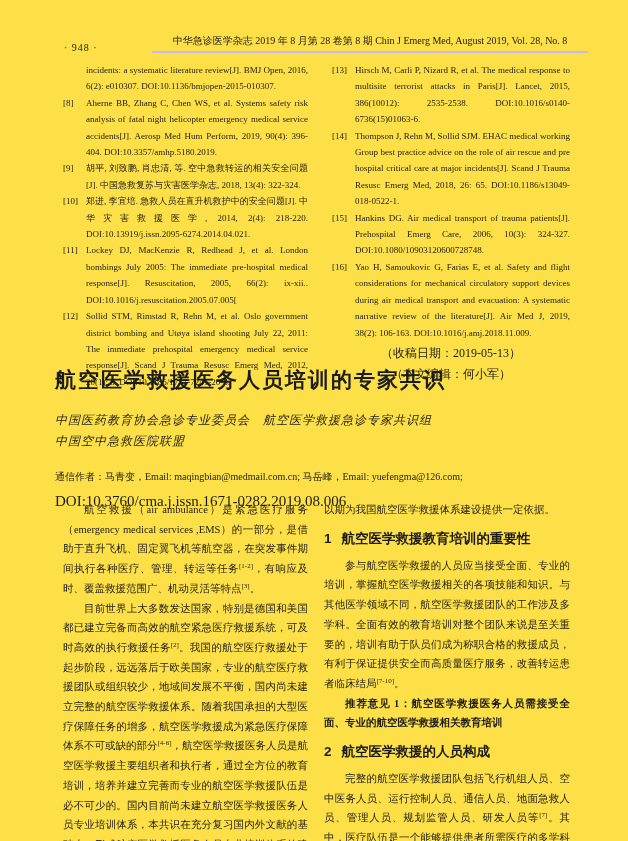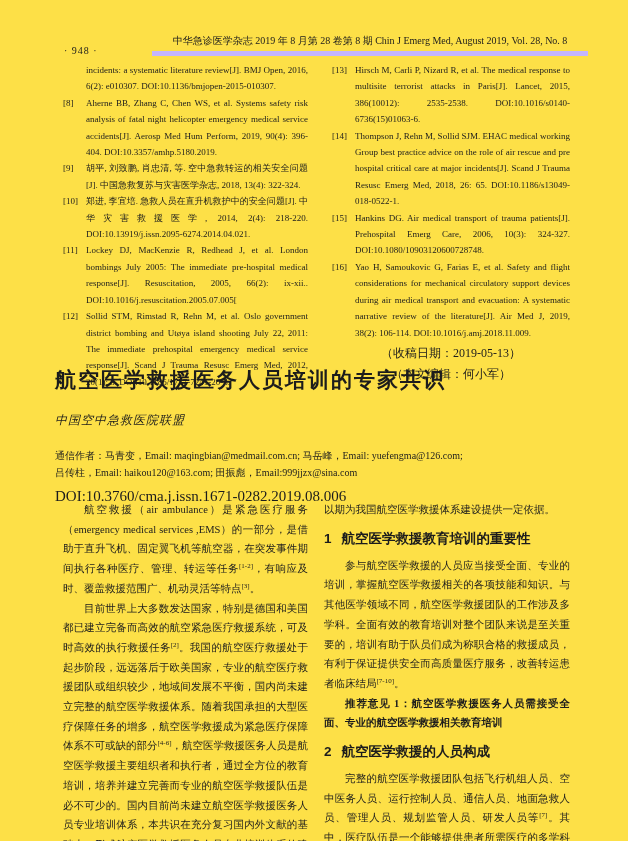--- a/index.html
+++ b/index.html
@@ -14,21 +14,21 @@
   }
   
   .header{
     position:absolute;top:34px;left:64px;right:40px;
     display:flex;align-items:flex-end;
     font-size:10px;
   }
   .pageno{width:88px;letter-spacing:1px;}
   .jline{
     flex:1;text-align:center;
-    border-bottom:5px solid #c4b5fd;
+    border-bottom:2px solid #c4b5fd;
     padding-bottom:3px;
     white-space:nowrap;
     font-size:10px;
   }
   
   .refs{
     position:absolute;top:62px;left:63px;right:58px;
     display:flex;gap:24px;
   }
   .refcol{width:245px;}
@@ -119,35 +119,35 @@
       <div class="ref">
         <span class="ref-num">[14]</span>
         <span class="ref-text">Thompson J, Rehn M, Sollid SJM. EHAC medical working Group best practice advice on the role of air rescue and pre hospital critical care at major incidents[J]. Scand J Trauma Resusc Emerg Med, 2018, 26: 65. DOI:10.1186/s13049-018-0522-1.</span>
       </div>
       <div class="ref">
         <span class="ref-num">[15]</span>
         <span class="ref-text">Hankins DG. Air medical transport of trauma patients[J]. Prehospital Emerg Care, 2006, 10(3): 324-327. DOI:10.1080/10903120600728748.</span>
       </div>
       <div class="ref">
         <span class="ref-num">[16]</span>
-        <span class="ref-text">Yao H, Samoukovic G, Farias E, et al. Safety and flight considerations for mechanical circulatory support devices during air medical transport and evacuation: A systematic narrative review of the literature[J]. Air Med J, 2019, 38(2): 106-114. DOI:10.1016/j.amj.2018.11.009.</span>
+        <span class="ref-text">Yao H, Samoukovic G, Farias E, et al. Safety and flight considerations for mechanical circulatory support devices during air medical transport and evacuation: A systematic narrative review of the literature[J]. Air Med J, 2019, 38(2): 106-163. DOI:10.1016/j.amj.2018.11.009.</span>
       </div>
       <div class="ref-dateline">（收稿日期：2019-05-13）</div>
       <div class="ref-dateline">（本文编辑：何小军）</div>
     </div>
   </div>
 
   <div class="article-head">
     <h1 class="title">航空医学救援医务人员培训的专家共识</h1>
     <div class="authors">
+      <div>中国医药教育协会急诊专业委员会　航空医学救援急诊专家共识组</div>
       <div>中国空中急救医院联盟</div>
     </div>
     <div class="corr">
       <div>通信作者：马青变，Email: maqingbian@medmail.com.cn; 马岳峰，Email: yuefengma@126.com;</div>
-      <div>吕传柱，Email: haikou120@163.com; 田振彪，Email:999jjzx@sina.com</div>
     </div>
     <div class="doi">DOI:10.3760/cma.j.issn.1671-0282.2019.08.006</div>
   </div>
 
   <div class="bodycols">
     <div class="bcol">
       <p><span>航空救援（air ambulance）是紧急医疗服务（emergency medical services ,EMS）的一部分，是借助于直升飞机、固定翼飞机等航空器，在突发事件期间执行各种医疗、管理、转运等任务</span><sup>[1-2]</sup><span>，有响应及时、覆盖救援范围广、机动灵活等特点</span><sup>[3]</sup><span>。</span></p>
       <p><span>目前世界上大多数发达国家，特别是德国和美国都已建立完备而高效的航空紧急医疗救援系统，可及时高效的执行救援任务</span><sup>[2]</sup><span>。我国的航空医疗救援处于起步阶段，远远落后于欧美国家，专业的航空医疗救援团队或组织较少，地域间发展不平衡，国内尚未建立完整的航空医学救援体系。随着我国承担的大型医疗保障任务的增多，航空医学救援成为紧急医疗保障体系不可或缺的部分</span><sup>[4-6]</sup><span>，航空医学救援医务人员是航空医学救援主要组织者和执行者，通过全方位的教育培训，培养并建立完善而专业的航空医学救援队伍是必不可少的。国内目前尚未建立航空医学救援医务人员专业培训体系，本共识在充分复习国内外文献的基础上，形成航空医学救援医务人员专业培训体系的建议，</span></p>
     </div>
     <div class="bcol right">

